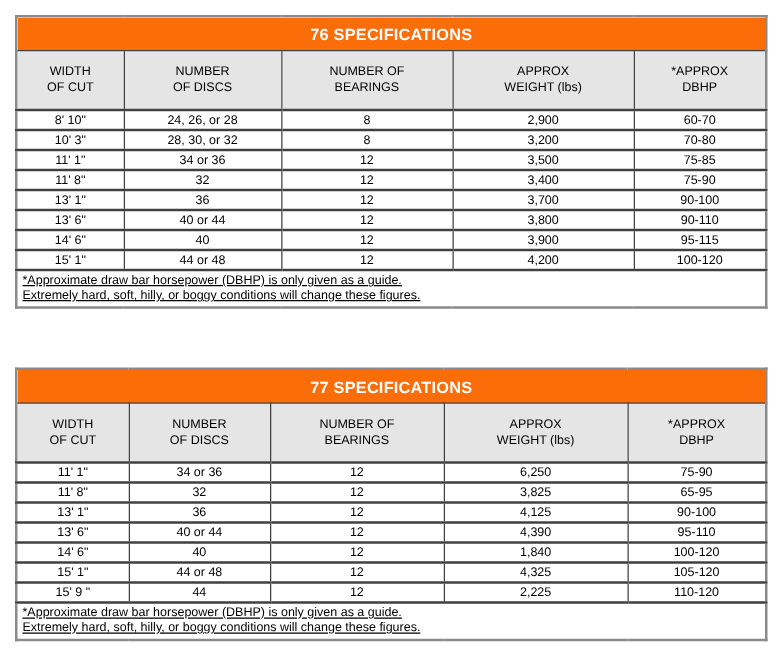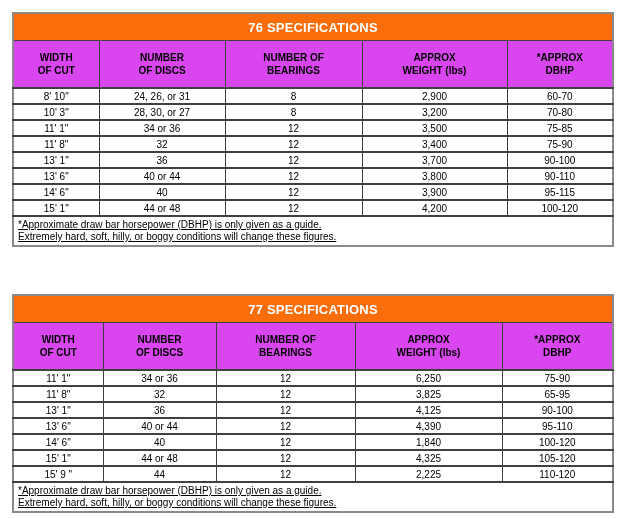--- a/index.html
+++ b/index.html
@@ -37,22 +37,22 @@
   table.spec tr.title-row th {
     background: var(--header-bg, #fb6d09);
     color: var(--header-text, #ffffff);
     font-size: 13px;
     font-weight: bold;
     height: 26px;
     letter-spacing: 0.2px;
   }
   table.spec tr.cols-row th {
     height: 46px;
-    font-weight: bold;
-    background: #d946ef;
+    font-weight: normal;
+    background: #e5e5e5;
   }
   table.spec tbody td {
     height: 14px;
     border-top-width: 2px;
     border-bottom-width: 2px;
   }
   table.spec tfoot td.footnote {
     text-align: left;
     height: 26px;
     padding: 1px 4px;
@@ -112,28 +112,28 @@
           </th>
           <th>
             <div>*APPROX</div>
             <div>DBHP</div>
           </th>
         </tr>
     </thead>
     <tbody>
         <tr>
           <td>8' 10"</td>
-          <td>24, 26, or 31</td>
+          <td>24, 26, or 28</td>
           <td>8</td>
           <td>2,900</td>
           <td>60-70</td>
         </tr>
         <tr>
           <td>10' 3"</td>
-          <td>28, 30, or 27</td>
+          <td>28, 30, or 32</td>
           <td>8</td>
           <td>3,200</td>
           <td>70-80</td>
         </tr>
         <tr>
           <td>11' 1"</td>
           <td>34 or 36</td>
           <td>12</td>
           <td>3,500</td>
           <td>75-85</td>

